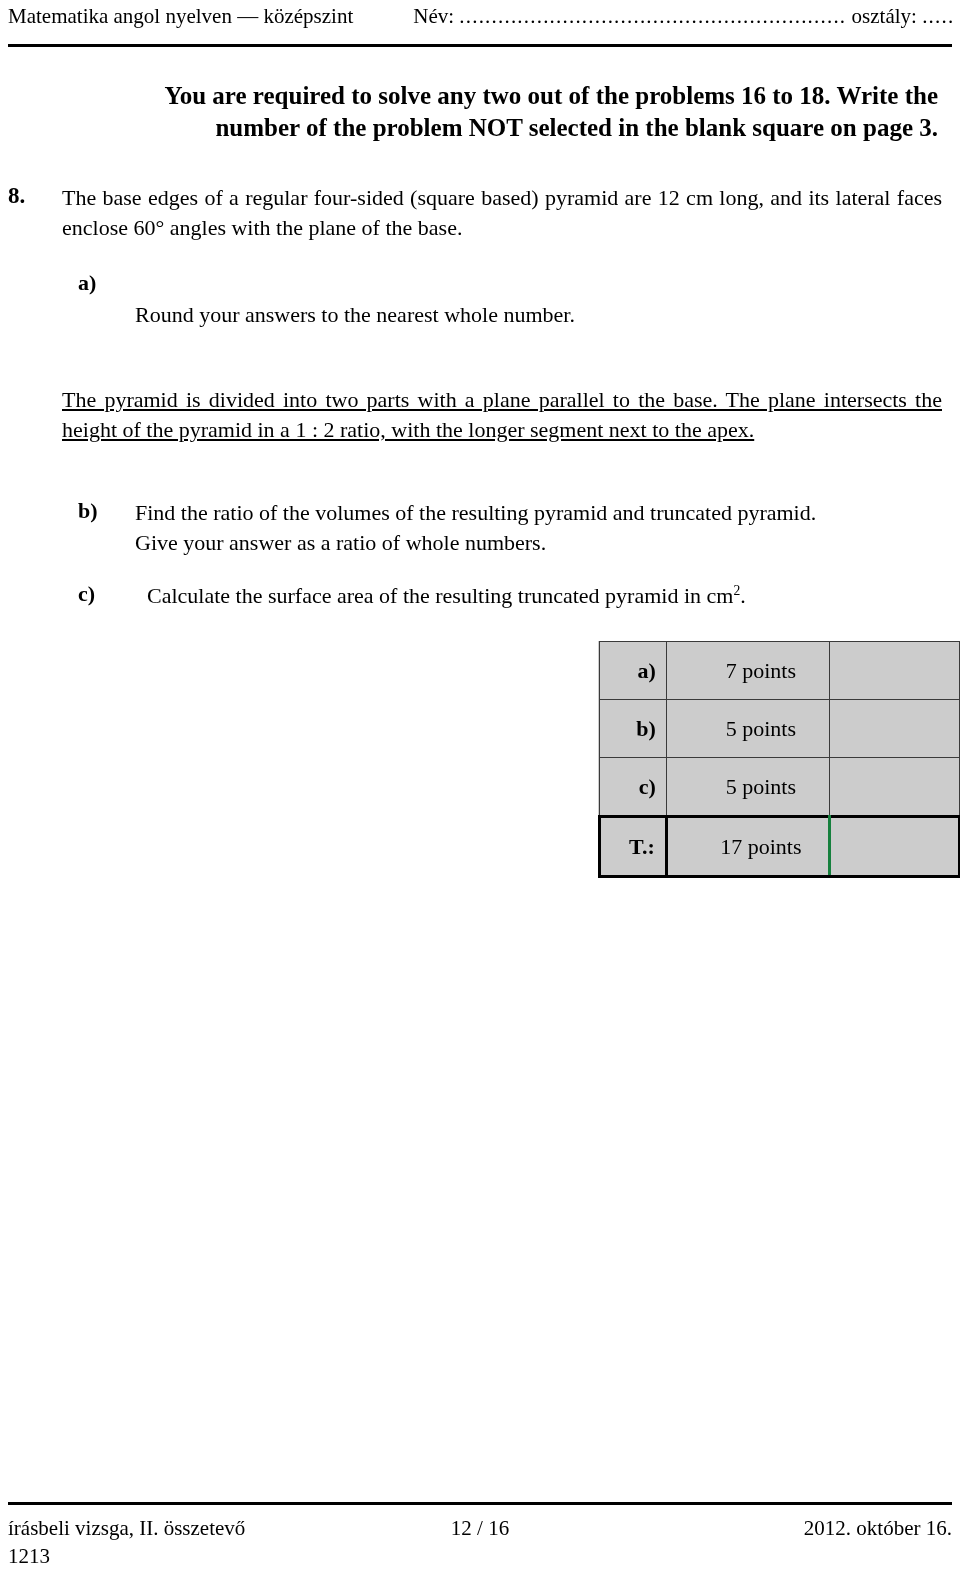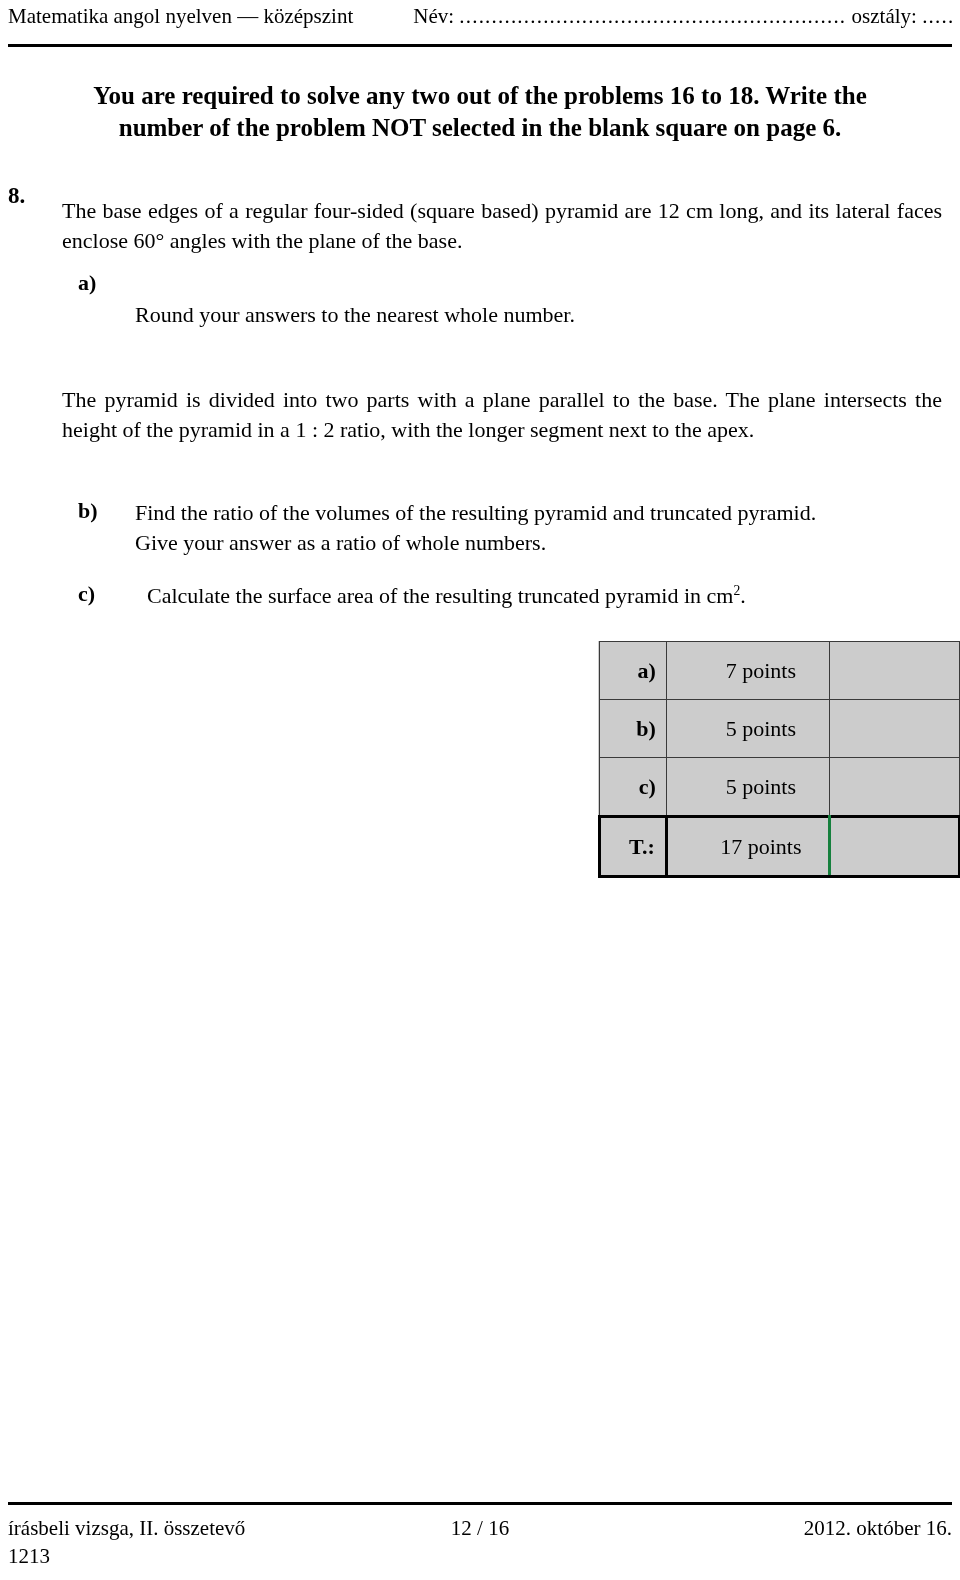--- a/index.html
+++ b/index.html
@@ -65,21 +65,21 @@
 
   
   .instruction {
     position: absolute;
     left: 22px;
     top: 80px;
     width: 916px;
     font-weight: bold;
     font-size: 25px;
     line-height: 32px;
-    text-align: center;
+    text-align: right;
   }
   .instruction .l1 { display: block; }
   .instruction .l2 { display: block; }
 
   
   .prob-num {
     position: absolute;
     left: 8px;
     top: 183px;
     font-weight: bold;
@@ -91,40 +91,40 @@
     font-size: 22px;
     line-height: 30px;
     text-align: justify;
     text-justify: inter-word;
   }
 
   .stem {
     left: 62px;
     top: 183px;
     width: 880px;
-    margin-top: 13px;
   }
 
   .blockA-label {
     position: absolute;
     left: 78px;
     top: 270px;
     font-weight: bold;
     font-size: 22px;
   }
   .blockA-text {
     left: 135px;
     top: 270px;
     width: 807px;
   }
 
   .midpara {
     left: 62px;
     top: 385px;
     width: 880px;
+    text-decoration: underline;
   }
 
   .blockB-label {
     position: absolute;
     left: 78px;
     top: 498px;
     font-weight: bold;
     font-size: 22px;
   }
   .blockB-text {
@@ -219,21 +219,21 @@
       <span>Név:</span>
       <span class="dots-fill">............................................................</span>
       <span>osztály:</span>
       <span class="dots-fill">......</span>
     </span>
   </div>
   <div class="rule-top"></div>
 
   <div class="instruction">
     <span class="l1">You are required to solve any two out of the problems 16 to 18.  Write the</span>
-    <span class="l2">number of the problem NOT selected in the blank square on page 6.</span>
+    <span class="l2">number of the problem NOT selected in the blank square on page 3.</span>
   </div>
 
   <div class="prob-num">8.</div>
   <div class="para stem">The base edges of a regular four-sided (square based) pyramid are 12 cm long, and its lateral faces enclose 60° angles with the plane of the base.</div>
 
   <div class="blockA-label">a)</div>
   <div class="para blockA-text">
     <br>
     <span>Round your answers to the nearest whole number.</span>
   </div>

